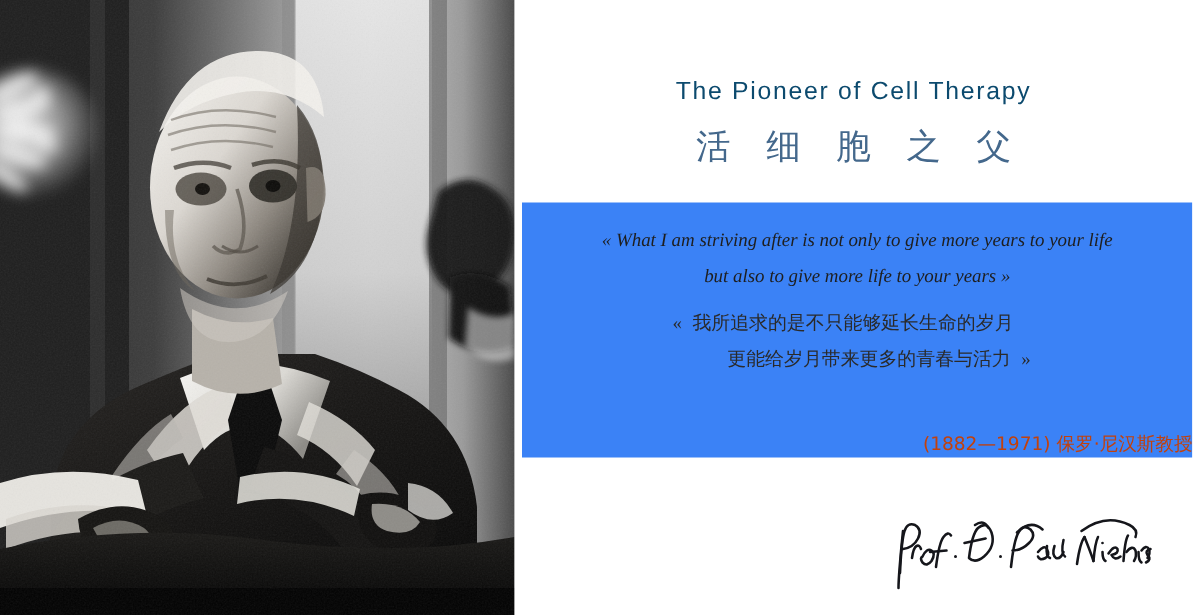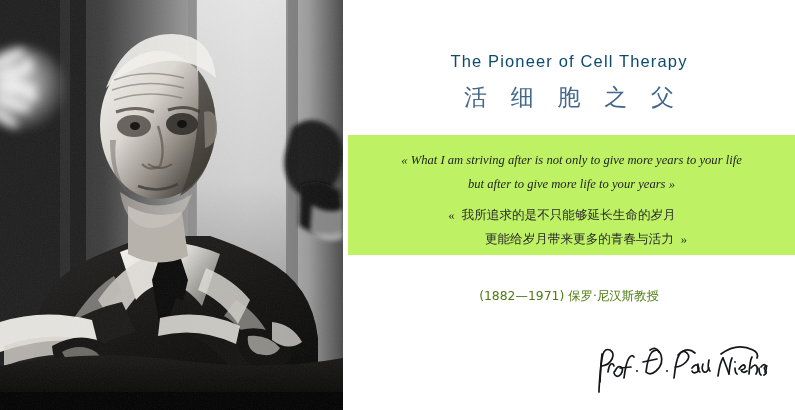--- a/index.html
+++ b/index.html
@@ -72,22 +72,22 @@
     color: #44688c;
     white-space: nowrap;
   }
 
   
   .quote-panel {
     position: absolute;
     left: 5px;
     top: 135px;
     width: 447px;
-    height: 120px;
-    background: #bef264;
+    height: 170px;
+    background: #3b82f6;
   }
 
   .quote-en {
     position: absolute;
     left: 0;
     top: 13px;
     width: 447px;
     text-align: center;
     font-family: "Liberation Serif", "DejaVu Serif", serif;
     font-style: italic;
@@ -112,24 +112,24 @@
   .quote-cn .l1 { display: block; padding-right: 26px; }
   .quote-cn .l2 { display: block; padding-left: 36px; }
   .guil { font-family: "Liberation Serif", "DejaVu Serif", serif; padding: 0 7px; }
 
   
   .attribution {
     position: absolute;
     left: 0;
     top: 288px;
     width: 452px;
-    text-align: center;
+    text-align: right;
     font-family: "DejaVu Sans", "Liberation Sans", sans-serif;
     font-size: 12.4px;
-    color: #4d7c0f;
+    color: #c2410c;
     white-space: nowrap;
   }
 
   
   .signature {
     position: absolute;
     left: 245px;
     top: 338px;
     width: 185px;
     height: 58px;
@@ -293,21 +293,21 @@
   <div class="content">
 
     <div class="title-en">The Pioneer of Cell Therapy</div>
 
     <div class="title-cn">活 细 胞 之 父</div>
 
     <div class="quote-panel">
 
       <div class="quote-en">
         <span>« What I am striving after is not only to give more years to your life</span><br>
-        <span>but after to give more life to your years »</span>
+        <span>but also to give more life to your years »</span>
       </div>
 
       <div class="quote-cn">
         <span class="l1"><span class="guil">«</span><span>我所追求的是不只能够延长生命的岁月</span></span>
         <span class="l2"><span>更能给岁月带来更多的青春与活力</span><span class="guil">»</span></span>
       </div>
 
     </div>
 
     <div class="attribution">(1882—1971) 保罗·尼汉斯教授</div>

